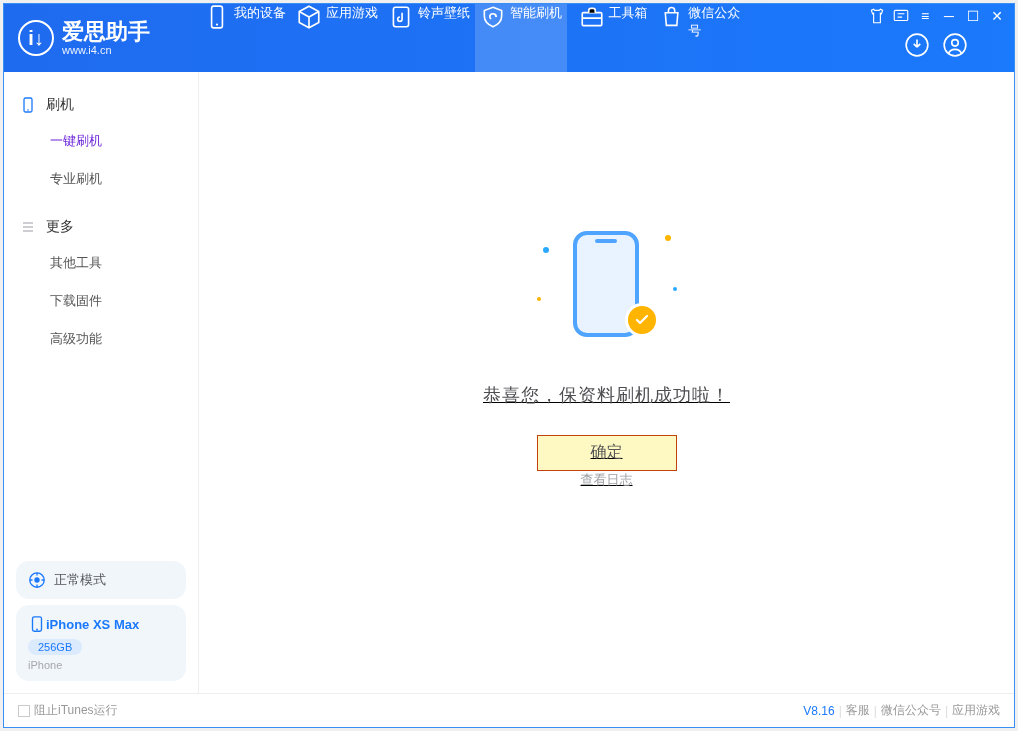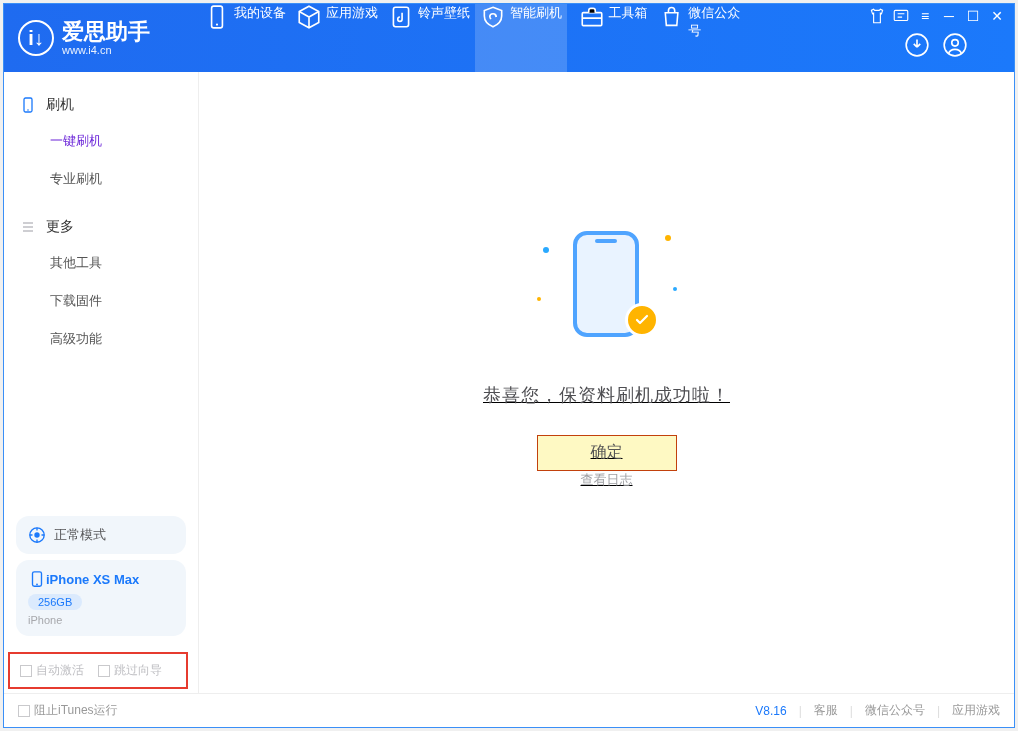--- a/index.html
+++ b/index.html
@@ -40,21 +40,21 @@
 .phone-graphic { position: relative; width: 140px; height: 140px; margin-top: -60px; }
 .sparkle { position: absolute; width: 6px; height: 6px; border-radius: 50%; }
 .phone-shape { position: absolute; left: 36px; top: 14px; width: 66px; height: 106px; border: 4px solid #4fa4ff; border-radius: 14px; background: #e9f3ff; }
 .phone-shape::before { content: ""; position: absolute; top: 4px; left: 50%; transform: translateX(-50%); width: 22px; height: 4px; background: #4fa4ff; border-radius: 2px; }
 .check-badge { position: absolute; right: 18px; bottom: 20px; width: 34px; height: 34px; background: #ffb400; border: 3px solid #fff; border-radius: 50%; display: flex; align-items: center; justify-content: center; }
 .check-badge svg { width: 16px; height: 16px; }
 .success-text { font-size: 18px; color: #4e4e52; margin-top: 26px; letter-spacing: 1px; }
 .ok-btn { margin-top: 28px; width: 140px; height: 36px; border: 1px solid #c2410c; background: #fef9c3; color: #555; font-size: 16px; cursor: pointer; }
 .view-log { font-size: 13px; color: #9fa0a4; cursor: pointer; }
 .statusbar { height: 34px; border-top: 1px solid #eee; display: flex; align-items: center; padding: 0 14px; font-size: 12px; color: #999; }
-.statusbar .right { margin-left: auto; display: flex; align-items: center; gap: 12px; }
+.statusbar .right { margin-left: auto; display: flex; align-items: center; gap: 4px; }
 .statusbar .right span { cursor: pointer; }
 .sep { color: #ddd; }
 .ver { color: #1b79fb; }
 </style>
 </head>
 <body>
 
 <div class="app">
 
   <div class="titlebar">
@@ -178,24 +178,20 @@
                 <rect x="5" y="2" width="10" height="16" rx="2" fill="none" stroke="#1b79fb" stroke-width="1.5"></rect>
                 <circle cx="10" cy="16" r="1" fill="#1b79fb"></circle>
               </svg>
             <span>iPhone XS Max</span>
           </div>
           <span class="capacity-pill">256GB</span>
           <div class="device-sub">iPhone</div>
         </div>
       </div>
 
-      <div class="checkbox-row">
-        <label><span class="chk"></span><span>自动激活</span></label>
-        <label><span class="chk"></span><span>跳过向导</span></label>
-      </div>
     </div>
 
     <div class="main">
       <div class="phone-graphic">
         <div class="sparkle" style="left:6px;top:30px;background:#2aa9ff"></div>
         <div class="sparkle" style="left:0px;top:80px;width:4px;height:4px;background:#ffb400"></div>
         <div class="sparkle" style="right:6px;top:18px;background:#ffb400"></div>
         <div class="sparkle" style="right:0px;top:70px;width:4px;height:4px;background:#2aa9ff"></div>
         <div class="phone-shape"></div>
         <div class="check-badge">

